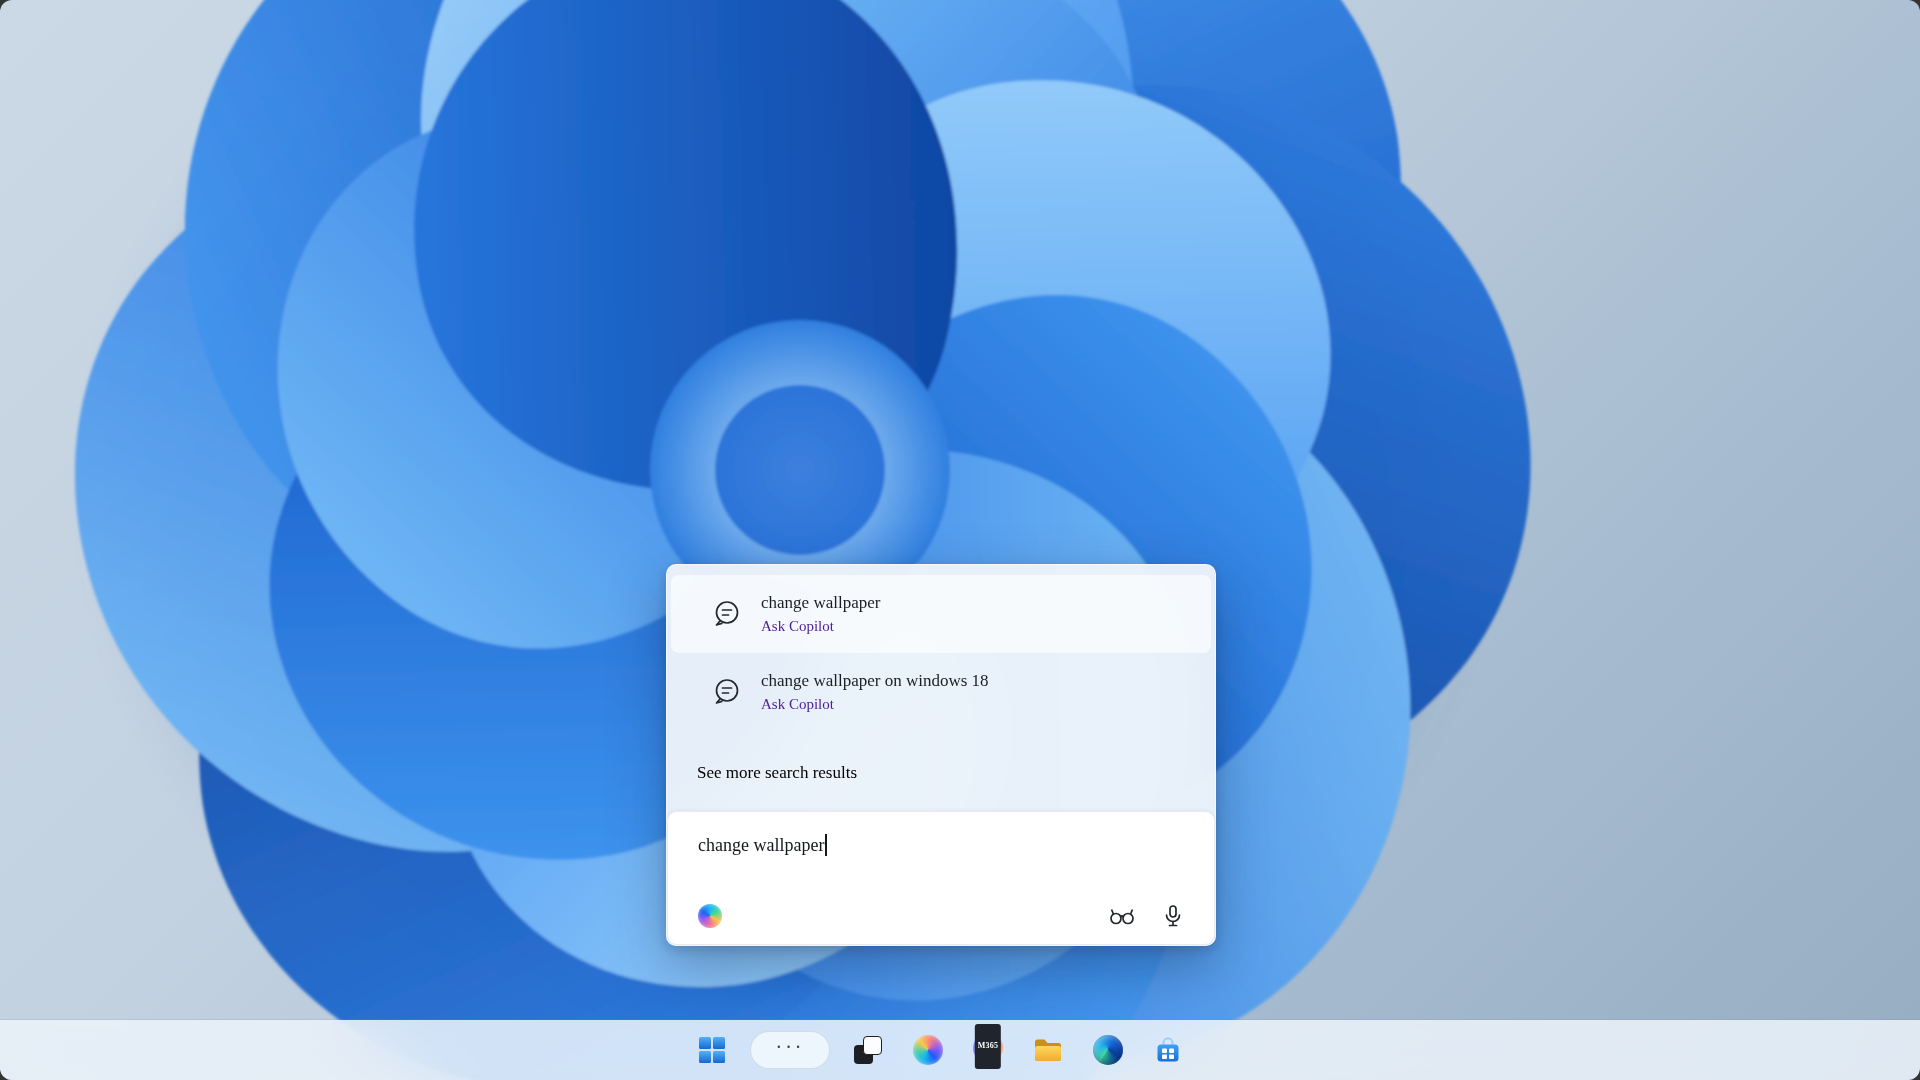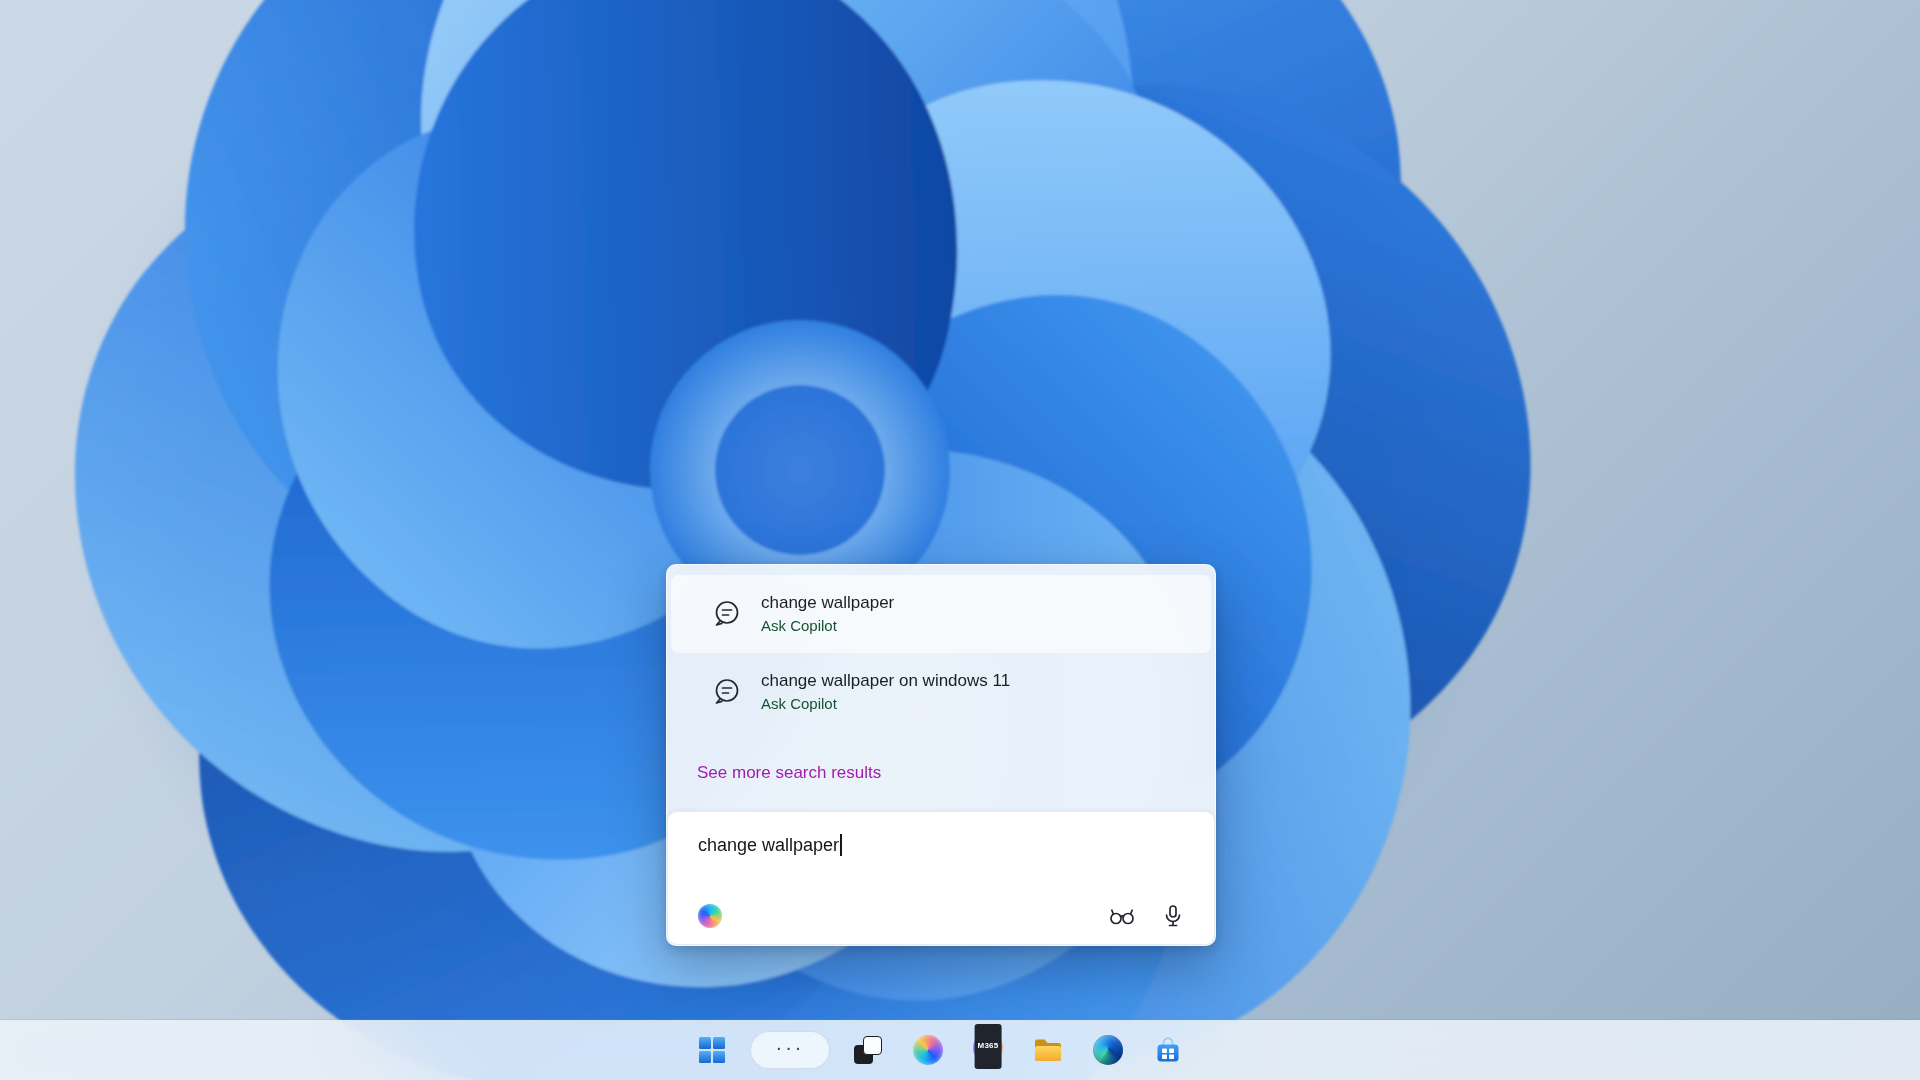--- a/index.html
+++ b/index.html
@@ -1,19 +1,20 @@
 <!DOCTYPE html>
 <html><head>
 <meta charset="utf-8">
 <style>
   html,body{margin:0;padding:0;background:#333;}
   .screen{
     position:relative;width:1920px;height:1080px;overflow:hidden;
-    font-family:Liberation Sans, sans-serif;
+    font-family:Liberation Serif, serif;
     background:linear-gradient(135deg,#cbd8e5 0%,#c2d1e0 38%,#a7bcd0 72%,#96adc2 100%);
+    border-radius:12px;
   }
   .wallpaper{position:absolute;inset:0;}
   .wallpaper svg{display:block;width:100%;height:100%;}
 
   
   .flyout{
     position:absolute;left:666px;top:564px;width:548px;height:380px;
     background:rgba(241,245,250,0.94);
     border:1px solid rgba(255,255,255,0.6);
     border-radius:10px;
@@ -26,24 +27,24 @@
     padding:0 18px 0 44px;cursor:default;
   }
   .sugg-row.selected{
     background:rgba(255,255,255,0.62);
     border-radius:8px;margin:0 4px;
     padding:0 14px 0 40px;
   }
   .sugg-icon{flex:0 0 auto;width:32px;height:32px;}
   .sugg-text{display:flex;flex-direction:column;gap:3px;}
   .sugg-title{font-size:17px;color:#1b1f24;line-height:1.2;}
-  .sugg-sub{font-size:15px;color:#14532d;line-height:1.2;}
+  .sugg-sub{font-size:15px;color:#4c1d95;line-height:1.2;}
   .see-more{
     position:absolute;top:198px;left:30px;
-    font-size:17px;color:#a21caf;cursor:pointer;
+    font-size:17px;color:#000000;cursor:pointer;
   }
   .input-card{
     position:absolute;left:0;right:0;bottom:0;height:134px;
     background:#ffffff;border-radius:10px;
     border:1px solid #e7ebf0;
     box-shadow:0 -1px 4px rgba(20,40,70,0.05);
     box-sizing:border-box;
   }
   .input-line{
     padding:22px 30px 0 30px;font-size:18px;color:#14171b;
@@ -199,21 +200,21 @@
       </div>
 
       <div class="sugg-row">
         <svg class="sugg-icon" viewBox="0 0 32 32">
           <circle cx="16" cy="14.5" r="10.5" fill="none" stroke="#24282d" stroke-width="1.7"></circle>
           <path d="M8.5 23.5 L5.5 27 L10.8 25.4" fill="none" stroke="#24282d" stroke-width="1.7" stroke-linejoin="round" stroke-linecap="round"></path>
           <line x1="11.5" y1="12" x2="20.5" y2="12" stroke="#24282d" stroke-width="1.7" stroke-linecap="round"></line>
           <line x1="11.5" y1="17" x2="17.5" y2="17" stroke="#24282d" stroke-width="1.7" stroke-linecap="round"></line>
         </svg>
         <div class="sugg-text">
-          <span class="sugg-title">change wallpaper on windows 11</span>
+          <span class="sugg-title">change wallpaper on windows 18</span>
           <span class="sugg-sub">Ask Copilot</span>
         </div>
       </div>
     </div>
 
     <div class="see-more">See more search results</div>
 
     <div class="input-card">
       <div class="input-line"><span>change wallpaper</span><span class="caret"></span></div>
       <div class="input-icons">

